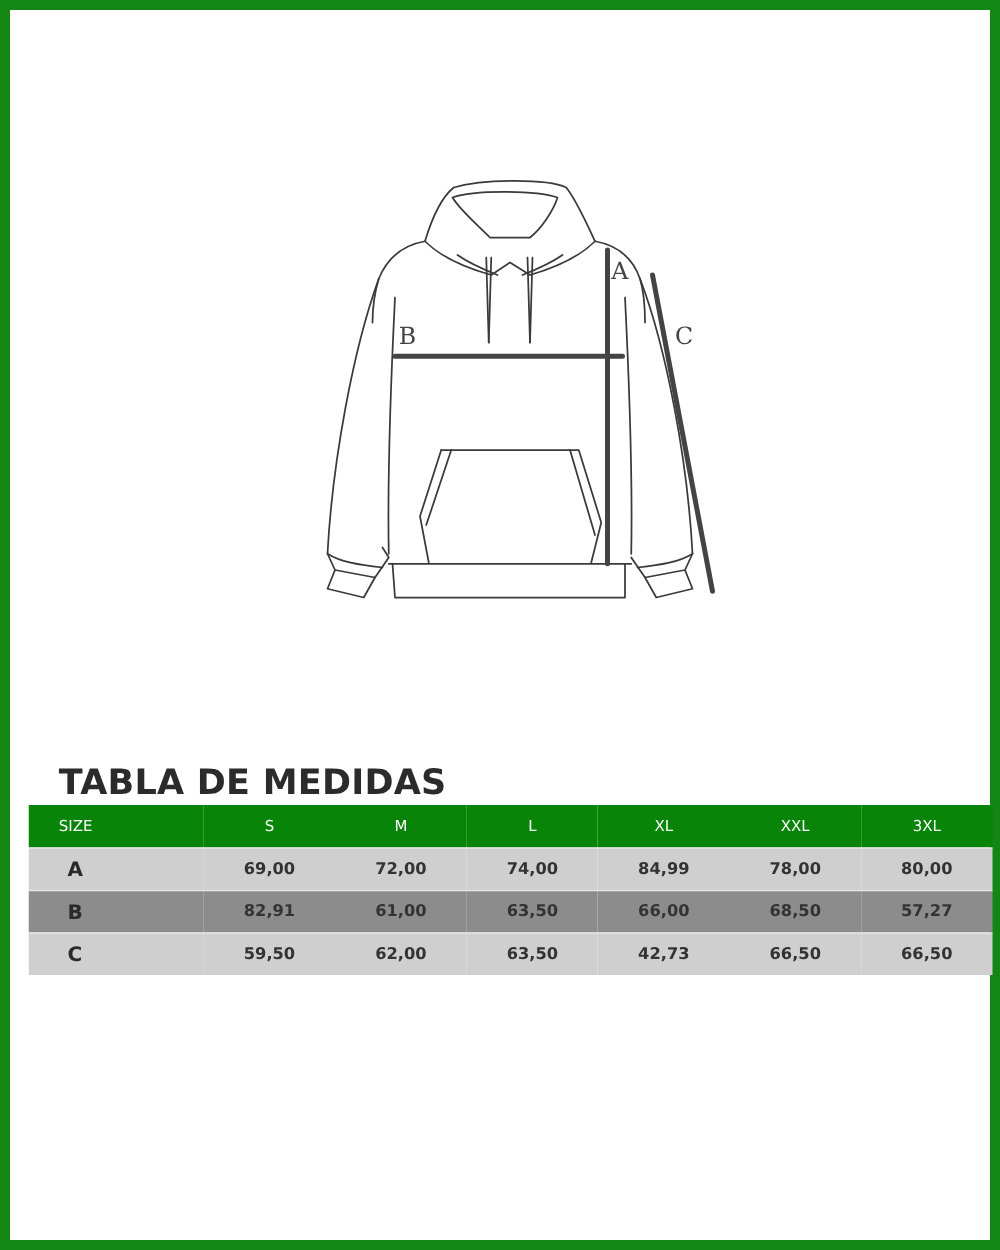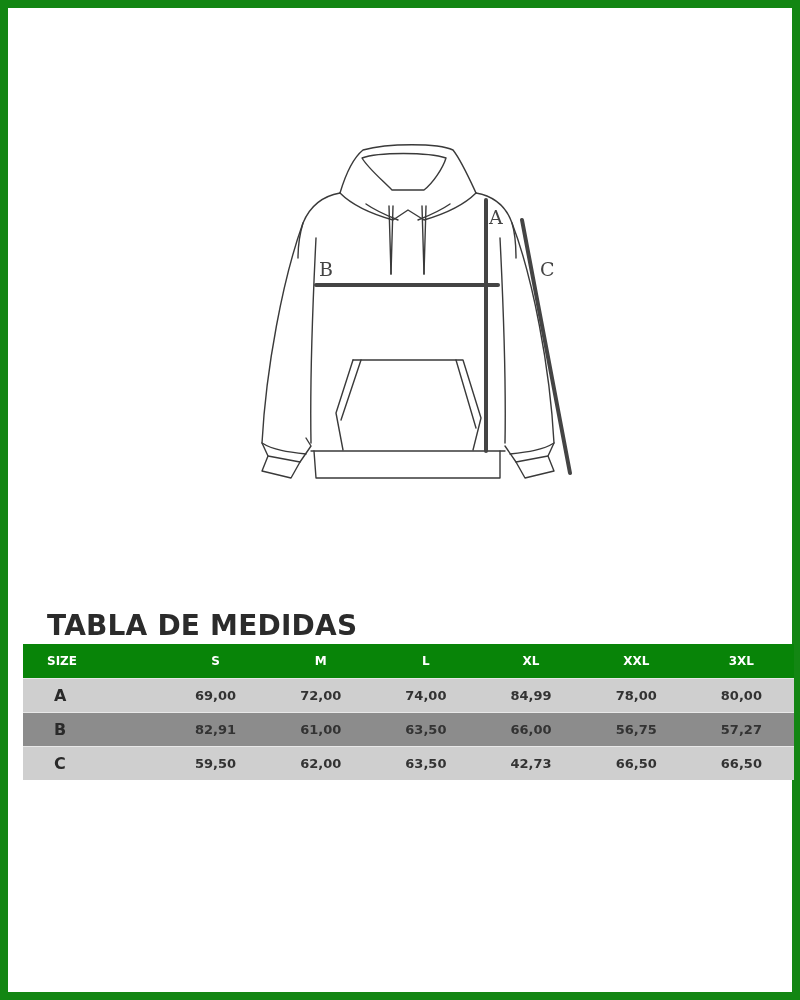--- a/index.html
+++ b/index.html
@@ -20,21 +20,21 @@
       position: absolute; left: 39px; top: 601px;
       font-size: 28px; font-weight: bold; color: #2b2b2b; letter-spacing: 0.2px;
     }
     .table {
       position: absolute; left: 15px; top: 636px; width: 771px;
       border-collapse: collapse; table-layout: fixed;
     }
     .table th, .table td { padding: 0; text-align: center; }
     .table thead tr { background: #088408; height: 34px; }
     .table th {
-      color: #ffffff; font-size: 12px; font-weight: bold;
+      color: #ffffff; font-size: 12px; font-weight: normal;
     }
     .table th.size-col { text-align: left; padding-left: 24px; }
     .table tbody tr { height: 34px; border-top: 1px solid #e8e8e8; }
     .table tbody tr.light { background: #cfcfcf; }
     .table tbody tr.dark { background: #8c8c8c; }
     .table td { font-size: 13px; font-weight: bold; color: #333333; }
     .table td.row-label { text-align: left; padding-left: 31px; font-size: 16px; color: #2a2a2a; }
     .col-size { width: 140px; }
   </style>
 </head>
@@ -121,21 +121,21 @@
         <td>84,99</td>
         <td>78,00</td>
         <td>80,00</td>
       </tr>
       <tr class="dark">
         <td class="row-label">B</td>
         <td>82,91</td>
         <td>61,00</td>
         <td>63,50</td>
         <td>66,00</td>
-        <td>56,75</td>
+        <td>68,50</td>
         <td>57,27</td>
       </tr>
       <tr class="light">
         <td class="row-label">C</td>
         <td>59,50</td>
         <td>62,00</td>
         <td>63,50</td>
         <td>42,73</td>
         <td>66,50</td>
         <td>66,50</td>

